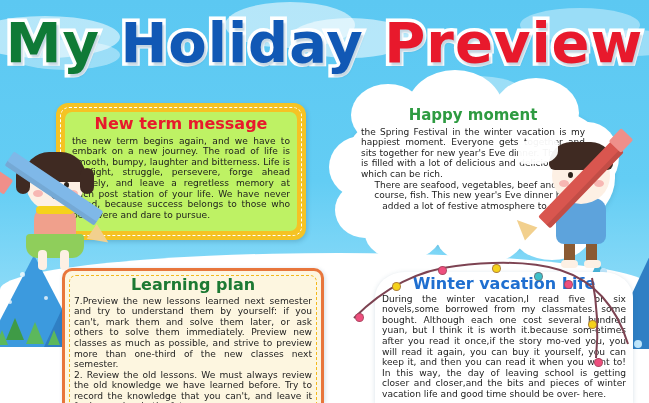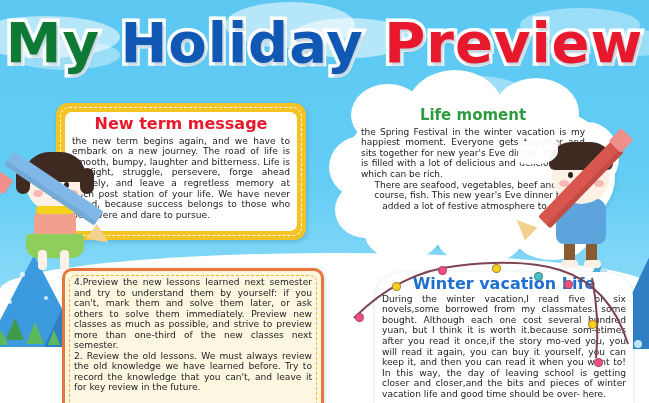--- a/index.html
+++ b/index.html
@@ -134,21 +134,21 @@
   #panel-newterm .stitch {
     position: absolute;
     inset: 4px;
     border: 1.5px dashed #ffffff;
     border-radius: 9px;
     pointer-events: none;
   }
   #panel-newterm .inner {
     position: absolute;
     left: 9px; top: 9px; right: 9px; bottom: 9px;
-    background: #ffffff;
+    background: #bef264;
     border-radius: 7px;
     padding: 4px 7px 3px 7px;
     box-sizing: border-box;
     overflow: hidden;
   }
   #panel-newterm .head {
     color: #e8192c;
     font-size: 16px;
     margin-bottom: 3px;
   }
@@ -309,30 +309,31 @@
     <div class="cloudbump" style="left:6px; top:-12px; width:74px; height:62px;"></div>
     <div class="cloudbump" style="left:62px; top:-26px; width:96px; height:78px;"></div>
     <div class="cloudbump" style="left:148px; top:-18px; width:86px; height:70px;"></div>
     <div class="cloudbump" style="left:-16px; top:40px; width:66px; height:62px;"></div>
     <div class="cloudbump" style="left:-10px; top:86px; width:60px; height:56px;"></div>
     <div class="cloudbump" style="left:20px; top:112px; width:76px; height:52px;"></div>
     <div class="cloudbump" style="left:92px; top:118px; width:86px; height:50px;"></div>
     <div class="cloudbump" style="left:168px; top:112px; width:78px; height:52px;"></div>
     <div class="cloudbump" style="left:212px; top:26px; width:62px; height:70px;"></div>
     <div class="content">
-      <div class="head">Life moment</div>
+      <div class="head">Happy moment</div>
       <div class="body">the Spring Festival in the winter vacation is my happiest moment. Everyone gets together and sits together for new year's Eve dinner. The table is filled with a lot of delicious and delicious food, which can be rich.</div>
       <div class="body" style="text-align:center; margin-top:1px;">There are seafood, vegetables, beef and, of course, fish. This new year's Eve dinner has added a lot of festive atmosphere to us!</div>
     </div>
   </div>
 
   <div class="panel" id="panel-learning">
     <div class="stitch"></div>
     <div class="inner">
-      <div class="body">4.Preview the new lessons learned next semester and try to understand them by yourself: if you can't, mark them and solve them later, or ask others to solve them immediately. Preview new classes as much as possible, and strive to preview more than one-third of the new classes next semester.</div>
+      <div class="head">Learning plan</div>
+      <div class="body">7.Preview the new lessons learned next semester and try to understand them by yourself: if you can't, mark them and solve them later, or ask others to solve them immediately. Preview new classes as much as possible, and strive to preview more than one-third of the new classes next semester.</div>
       <div class="body">2. Review the old lessons. We must always review the old knowledge  we have learned before. Try to record the knowledge that you can't, and leave it for key  review in the future.</div>
     </div>
   </div>
 
   <div class="panel" id="panel-winter">
     <div class="head">Winter vacation Life</div>
     <div class="body">During the winter vacation,I read five or six novels,some borrowed from my classmates. some bought. Although each one cost several hundred yuan, but I think it is worth it.because som-etimes after you read it once,if the story mo-ved you, you will read it again, you can buy it yourself, you can keep it, and then you can read it when you want to! In this way, the day of leaving school is getting closer and closer,and  the bits and pieces of winter vacation life and good time should be over- here.</div>
   </div>
 
   <svg class="lightstring" style="left:360px; top:248px; width:289px; height:110px;" viewBox="0 0 289 110">

